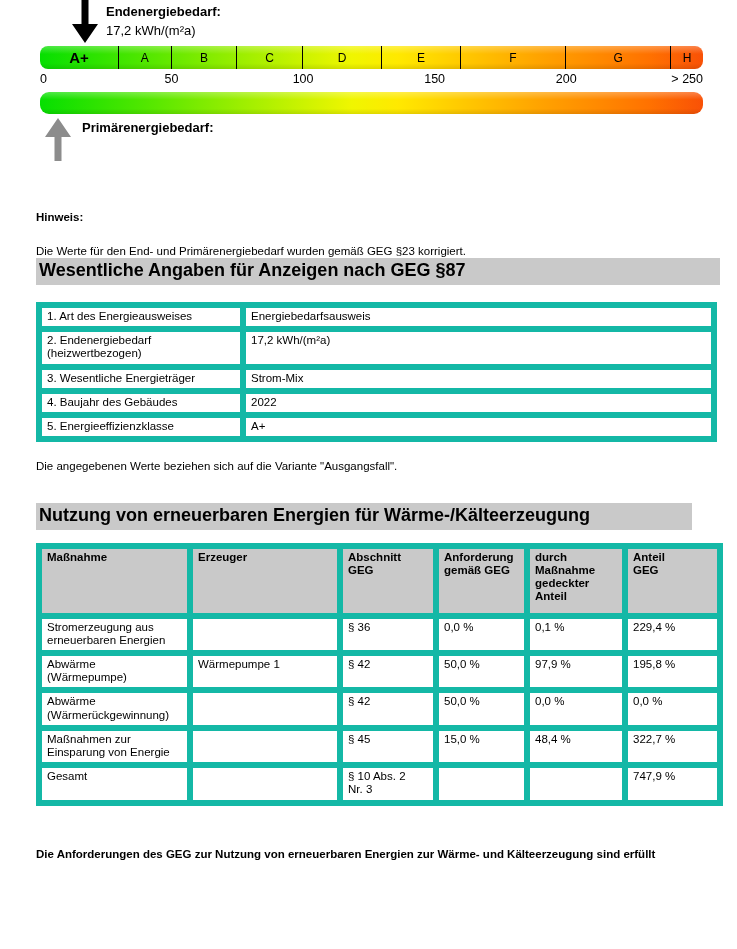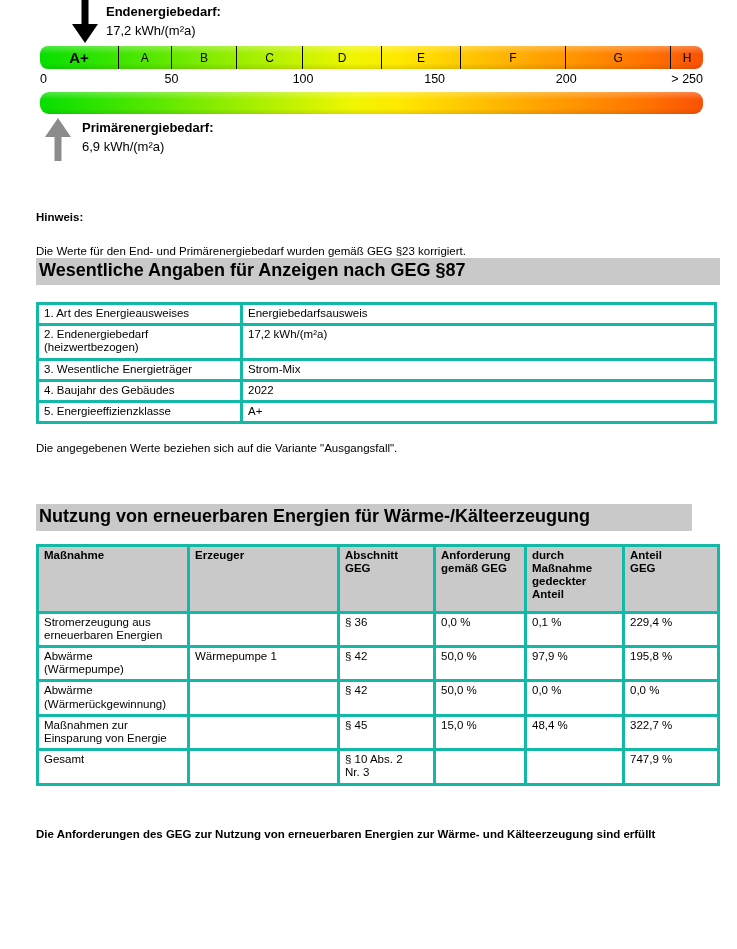--- a/index.html
+++ b/index.html
@@ -56,26 +56,26 @@
   .hinweis-title { margin-top:39px; }
   .note1 { margin-top:20px; }
   .note2 { margin-top:40px; padding-left:3px; }
   sub.an { font-size:8.5px; vertical-align:-2px; }
 
   .bar-heading {
     background:#c9c9c9; font-size:18px; font-weight:bold;
     padding:2px 5px 4px 3px; line-height:21px; white-space:nowrap;
   }
   .heading-1 { width:684px; }
-  .heading-2 { margin-top:48px; width:656px; }
+  .heading-2 { margin-top:29px; width:656px; }
 
   
   table { border-collapse:collapse; border:2px solid #000; table-layout:fixed; }
   th, td {
-    border:3px solid #14b8a6; font-size:11.5px; line-height:13.2px;
+    border:6px solid #14b8a6; font-size:11.5px; line-height:13.2px;
     padding:2px 5px 3px 5px; vertical-align:top; text-align:left;
     white-space:pre-line; overflow:hidden;
   }
   .table-1 { margin-top:17px; width:681px; }
   .table-2 { margin-top:13px; width:681px; }
   .table-2 th { background:#c9c9c9; font-weight:bold; padding-bottom:9px; }
   th.num, td.num { text-align:left; }
   .variant-note { margin-top:18px; }
   .footer-note { margin-top:40px; font-weight:bold; line-height:16px; }
 </style>
@@ -133,21 +133,20 @@
       <span class="tick last" style="left: 100%;">&gt; 250</span>
     </div>
 
     <div class="gradient-bar energy-gradient"></div>
 
     <svg class="marker up" width="26" height="43" viewBox="0 0 26 43" style="left: 2.7381%;">
       <polygon points="13,0 26,19 16.5,19 16.5,43 9.5,43 9.5,19 0,19" fill="#8c8c8c"></polygon>
     </svg>
     <div class="marker-label primary-label-block">
       <div class="t">Primärenergiebedarf:</div>
-      <div>6,9 kWh/(m²a)</div>
     </div>
   </div>
 
   <p class="body-text bold hinweis-title">Hinweis:</p>
   <p class="body-text note1">Die Werte für den End- und Primärenergiebedarf wurden gemäß GEG §23 korrigiert.</p>
 
   <h2 class="bar-heading heading-1">Wesentliche Angaben für Anzeigen nach GEG §87</h2>
 
   <table class="table-1">
     <colgroup>

